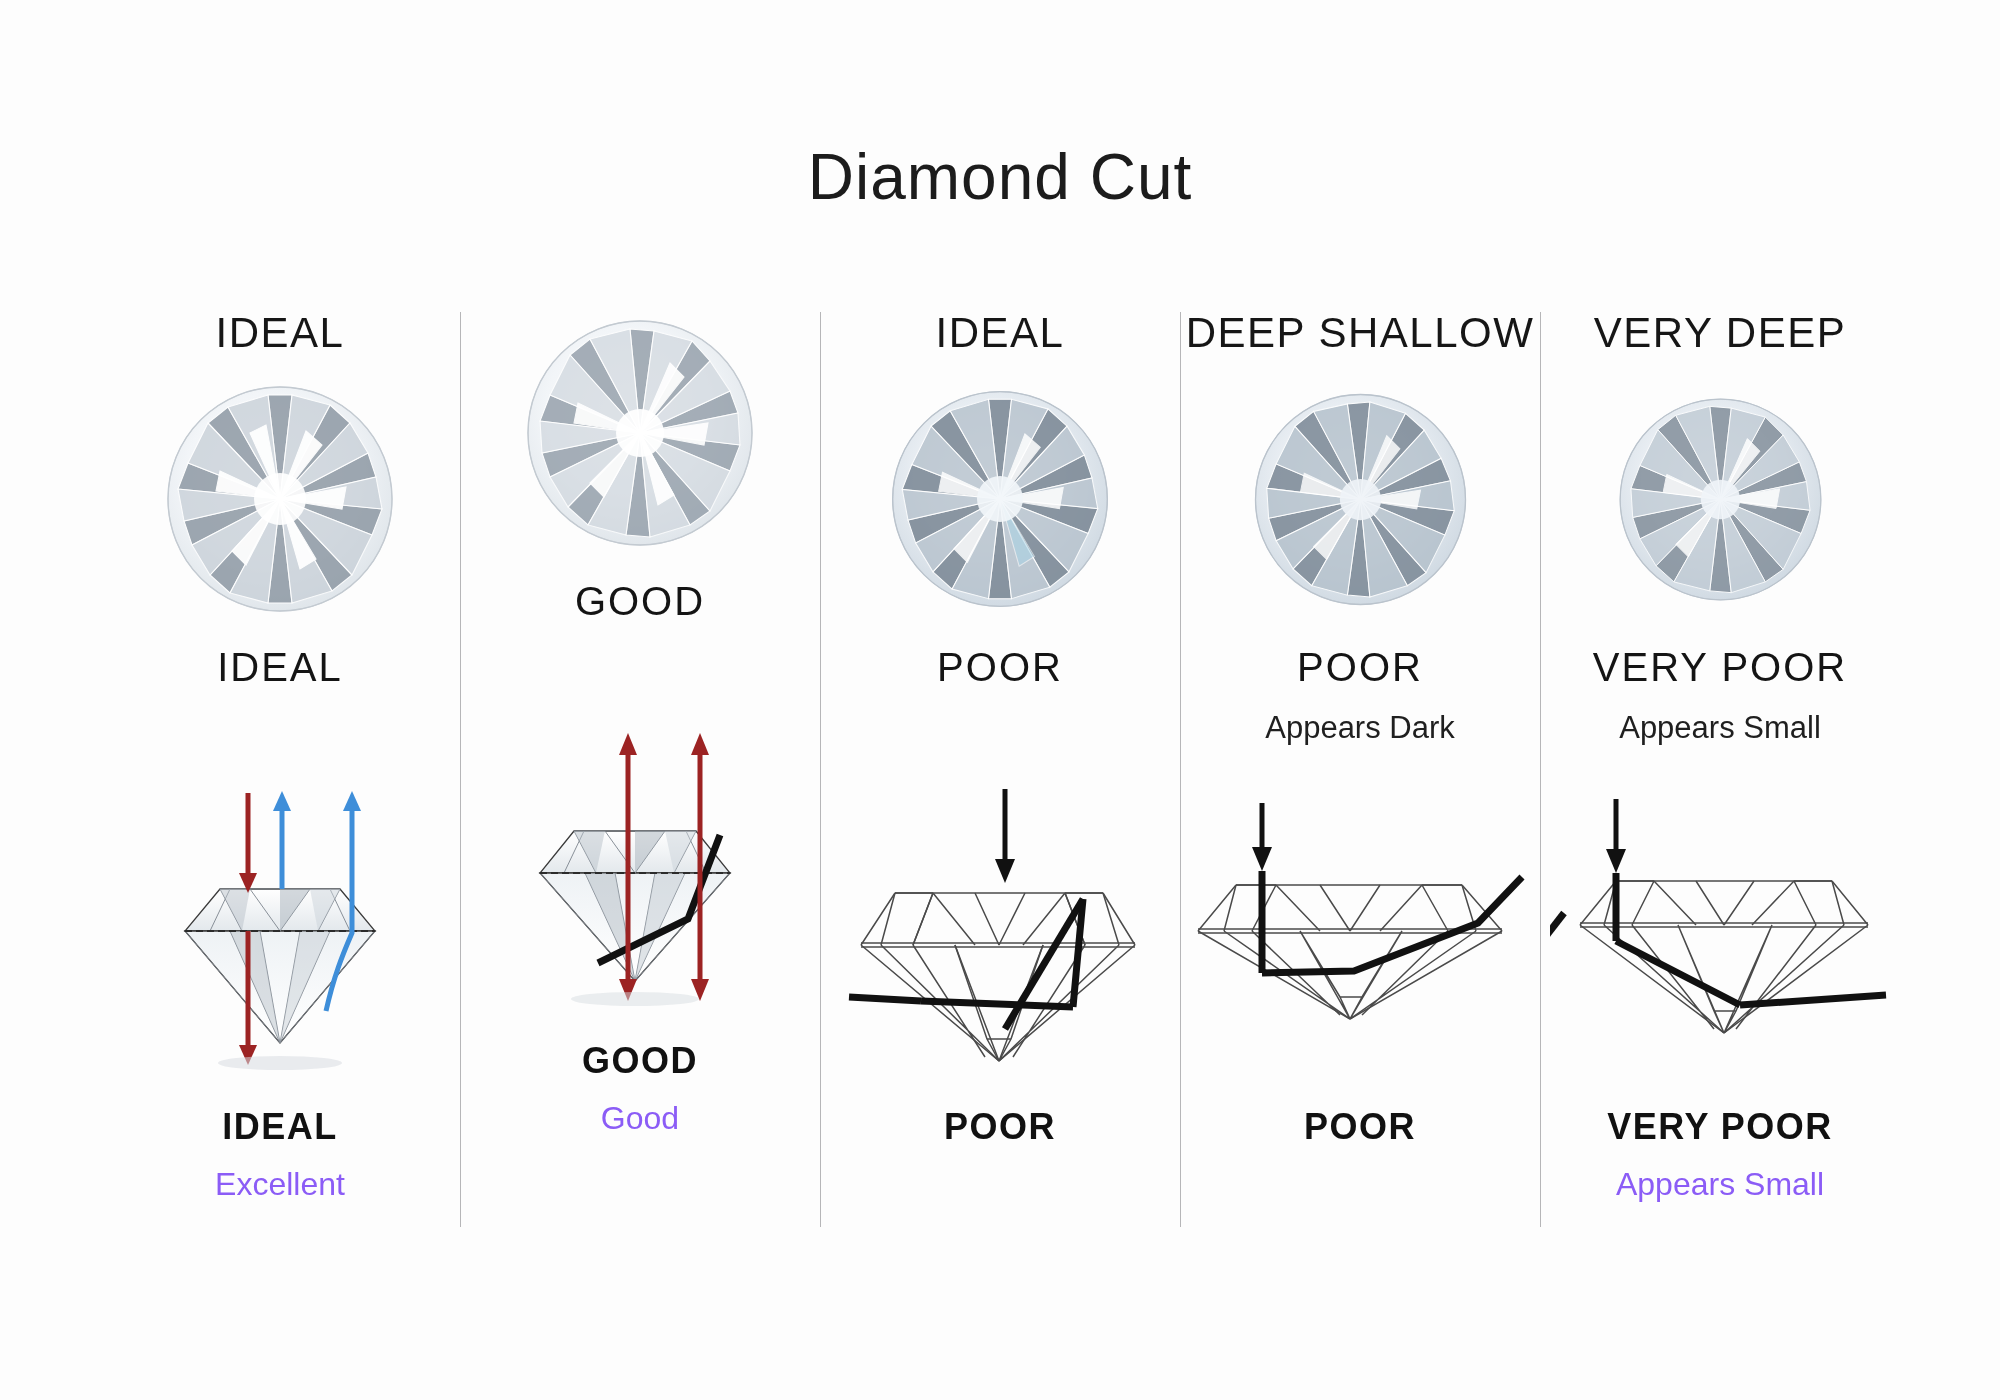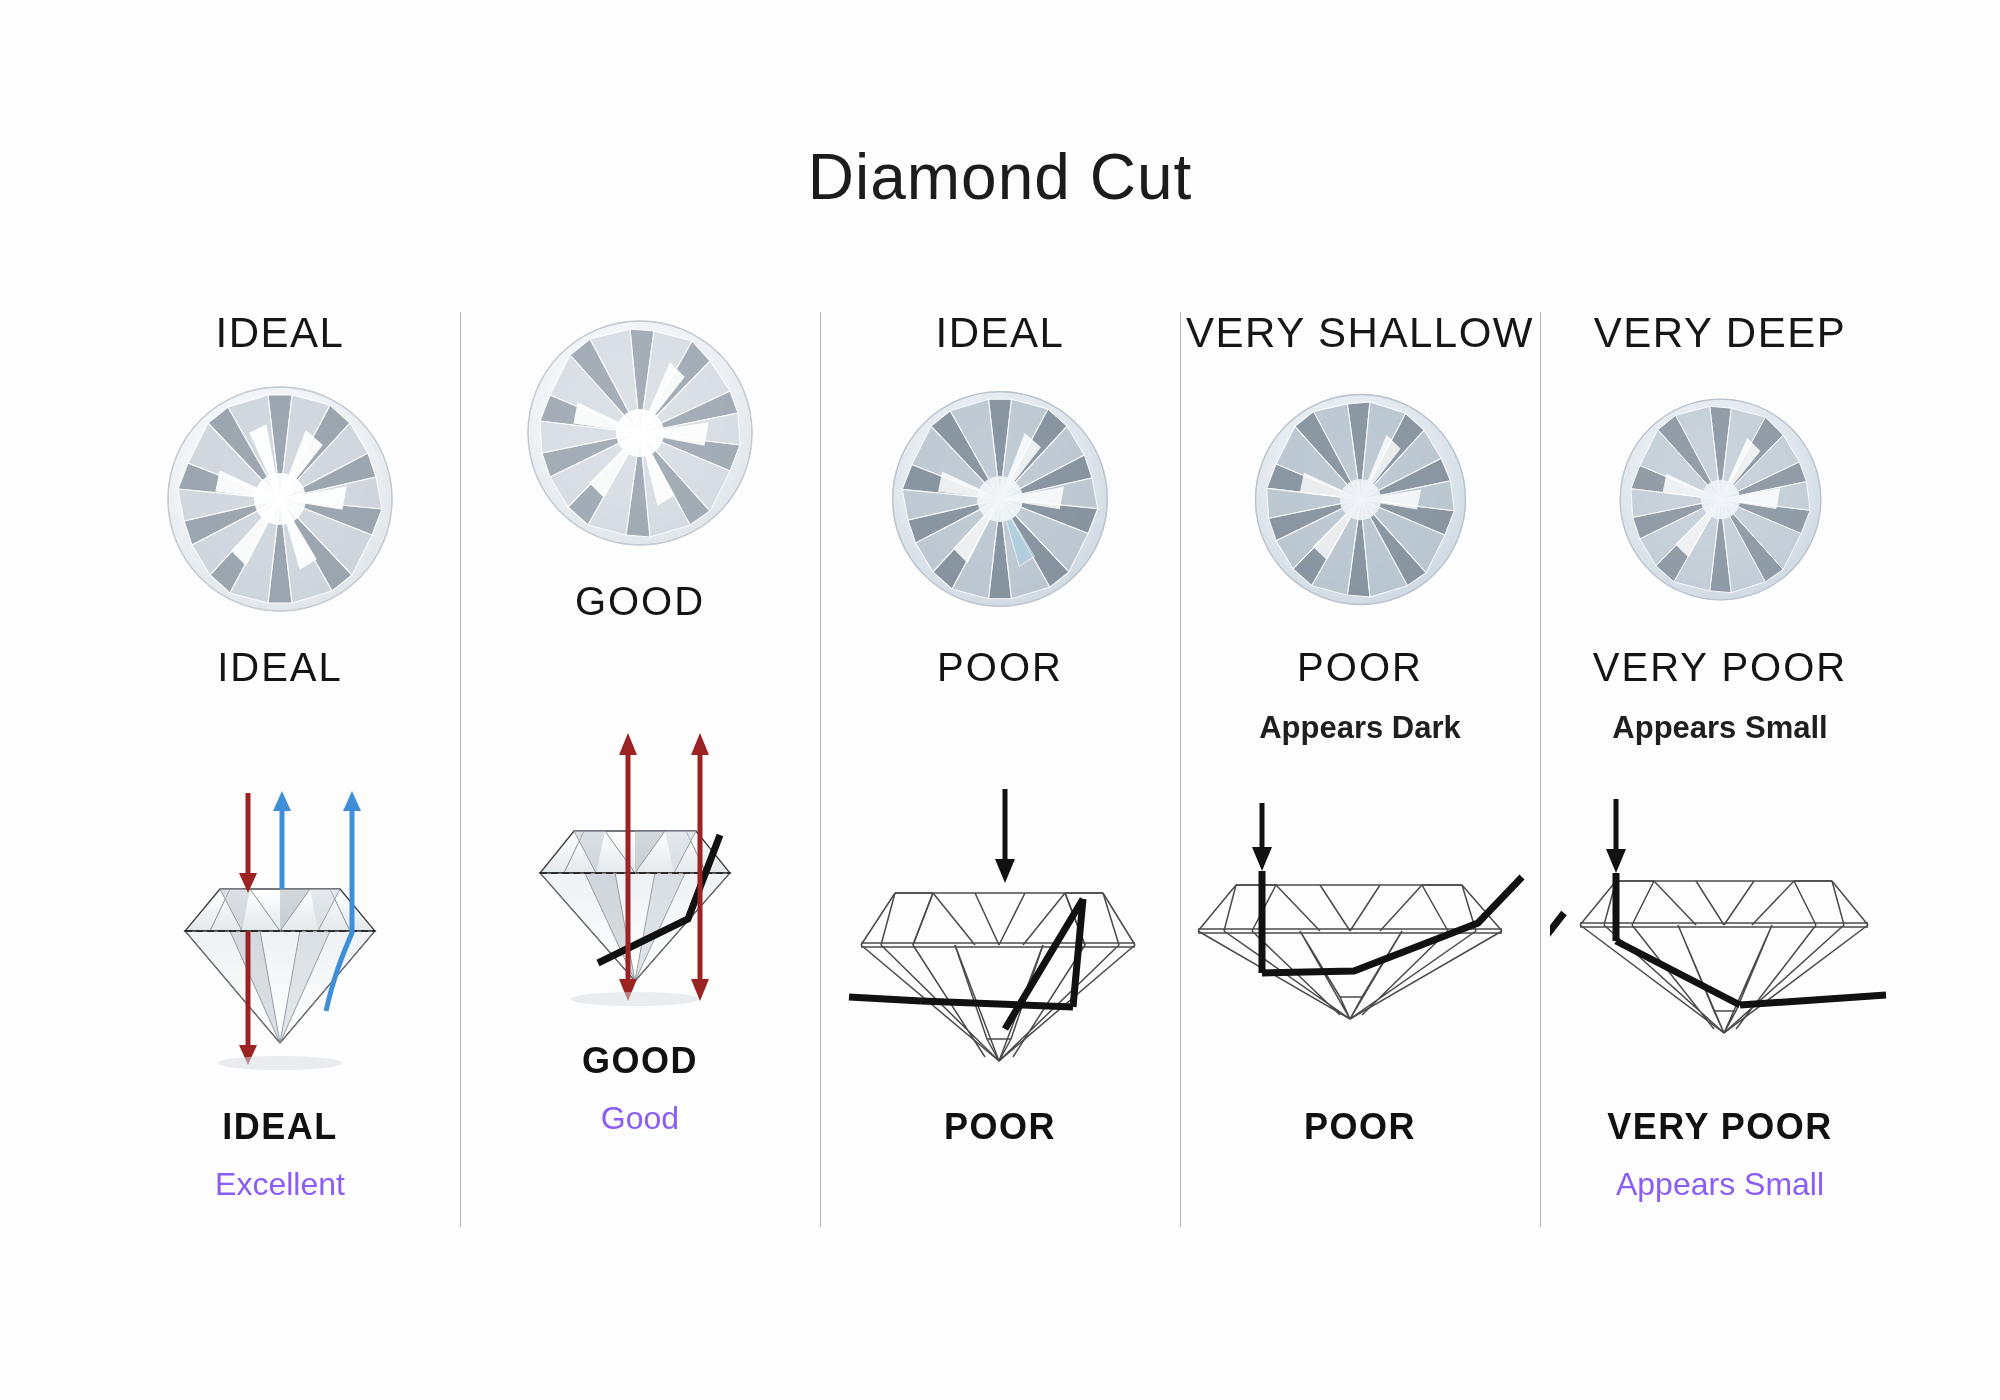--- a/index.html
+++ b/index.html
@@ -69,21 +69,21 @@
     letter-spacing:2px;
     font-weight:400;
     color:#141414;
     white-space:nowrap;
   }
 
   .note{
     height:56px;
     display:flex;align-items:flex-start;justify-content:center;
     font-size:31px;
-    font-weight:700;
+    font-weight:400;
     color:#1f1f1f;
     white-space:nowrap;
   }
   .note.empty{visibility:hidden;}
 
   .side-wrap{
     height:330px;
     width:100%;
     display:flex;align-items:center;justify-content:center;
   }
@@ -422,21 +422,21 @@
           </g>
         </svg>
       </div>
 
       <div class="grade-bot">POOR</div>
       <div class="sub-bot empty"></div>
     </div>
 
     <div class="col">
       <div class="divider"></div>
-      <div class="col-head">VERY SHALLOW</div>
+      <div class="col-head">DEEP SHALLOW</div>
 
       <div class="round-wrap">
         <svg class="round" width="225" height="225" viewBox="0 0 240 240">
           <circle cx="120" cy="120" r="112" fill="url(#rgCool)" stroke="#c3ccd5" stroke-width="1"></circle>
           <g stroke="#ffffff" stroke-width="1.1">
             <g fill="#7e8b98" opacity="0.88">
               <polygon points="120,120 106,18 130,16"></polygon>
               <polygon points="120,120 168,28 188,46"></polygon>
               <polygon points="120,120 206,76 216,100"></polygon>
               <polygon points="120,120 220,132 210,158"></polygon>

